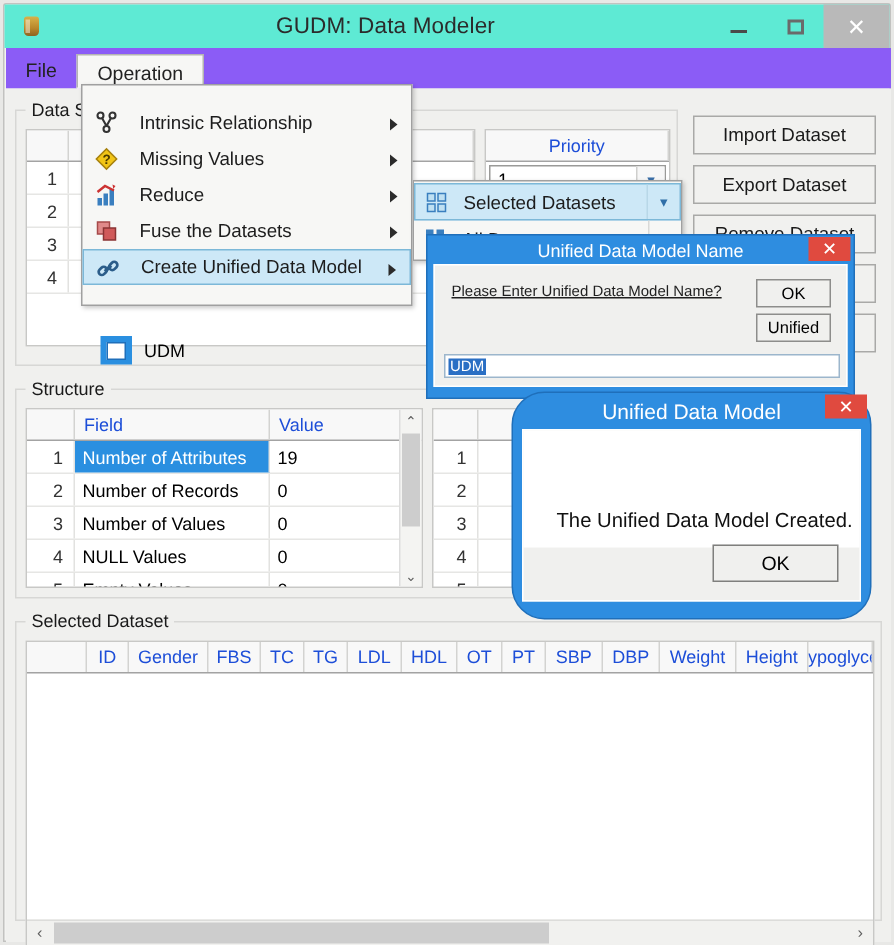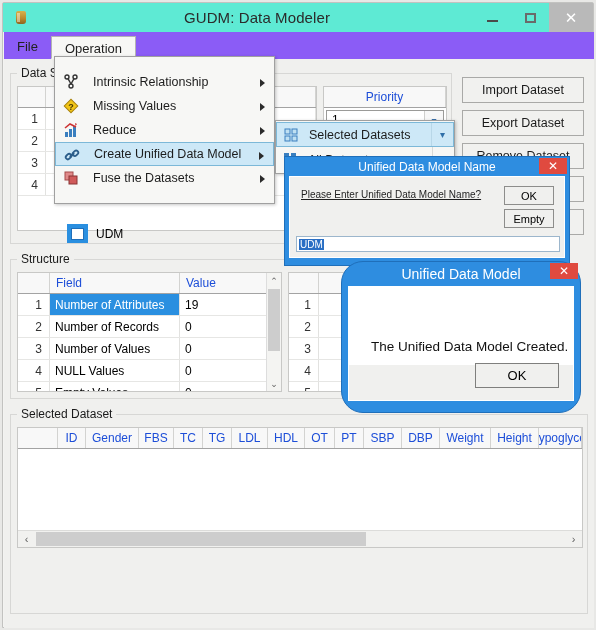--- a/index.html
+++ b/index.html
@@ -211,21 +211,21 @@
   .vscroll .sbtn {
     height: 15px; display:flex; align-items:center; justify-content:center;
     font-size: 9px; color: #5f5f5f;
   }
   .vscroll .thumb {
     position: absolute; left: 1px; right:1px; top: 16px; height: 62px;
     background: #cdcdcd;
   }
 
   
-  #sd-table { left: 6px; top: 12px; width: 566px; height: 121px; }
+  #sd-table { left: 6px; top: 12px; width: 566px; height: 204px; }
   .hscroll {
     position: absolute;
     left: 0; bottom: 0; width: 100%; height: 17px;
     background: #f1f1ef;
     border-top: 1px solid #dcdcda;
   }
   .hscroll .hbtn {
     position: absolute; top: 0; width: 17px; height: 100%;
     display: flex; align-items: center; justify-content: center;
     color: #5f5f5f; font-size: 11px;
@@ -610,40 +610,40 @@
             <rect x="6" y="7" width="3" height="8" fill="#3a7fbf"></rect>
             <rect x="10" y="4" width="3" height="11" fill="#3a7fbf"></rect>
             <path d="M2 6 L7 2 L13 5" stroke="#c33" stroke-width="1.6" fill="none"></path>
             <path d="M12 1 L14 2 L12.5 4 Z" fill="#c33"></path>
           </svg>
         </span>
         <span>Reduce</span>
         <span class="caret"></span>
       </div>
 
+      <div class="dd-item">
+        <span class="micon">
+          <svg width="16" height="16" viewBox="0 0 16 16">
+            <rect x="2" y="2" width="8" height="8" fill="#e08a8a" stroke="#a64a4a" stroke-width="1"></rect>
+            <rect x="6" y="6" width="8" height="8" fill="#d05a5a" stroke="#8a3434" stroke-width="1"></rect>
+          </svg>
+        </span>
+        <span>Fuse the Datasets</span>
+        <span class="caret"></span>
+      </div>
+
       <div class="dd-item hl">
         <span class="micon">
           <svg width="16" height="16" viewBox="0 0 16 16">
             <path d="M6 10 L10 6" stroke="#2b5d8a" stroke-width="2.4" fill="none"></path>
             <rect x="1.5" y="7.5" width="6" height="4.2" rx="2.1" transform="rotate(-45 4.5 9.6)" fill="none" stroke="#2b5d8a" stroke-width="1.8"></rect>
             <rect x="8.5" y="4.2" width="6" height="4.2" rx="2.1" transform="rotate(-45 11.5 6.3)" fill="none" stroke="#2b5d8a" stroke-width="1.8"></rect>
           </svg>
         </span>
         <span>Create Unified Data Model</span>
-        <span class="caret"></span>
-      </div>
-
-      <div class="dd-item">
-        <span class="micon">
-          <svg width="16" height="16" viewBox="0 0 16 16">
-            <rect x="2" y="2" width="8" height="8" fill="#e08a8a" stroke="#a64a4a" stroke-width="1"></rect>
-            <rect x="6" y="6" width="8" height="8" fill="#d05a5a" stroke="#8a3434" stroke-width="1"></rect>
-          </svg>
-        </span>
-        <span>Fuse the Datasets</span>
         <span class="caret"></span>
       </div>
     </div>
 
     <div class="submenu">
       <div class="sm-item hl">
         <span class="micon">
           <svg width="16" height="16" viewBox="0 0 16 16">
             <rect x="2" y="2" width="5" height="5" fill="#bfe0f2" stroke="#3a7fbf" stroke-width="1"></rect>
             <rect x="9" y="2" width="5" height="5" fill="#bfe0f2" stroke="#3a7fbf" stroke-width="1"></rect>
@@ -669,21 +669,21 @@
     </div>
 
     <div class="dialog" id="dlg-name">
       <div class="dlg-title">
         <span>Unified Data Model Name</span>
         <span class="dlg-close">✕</span>
       </div>
       <div class="dlg-body">
         <div class="prompt">Please Enter Unified Data Model Name?</div>
         <div class="dbtn ok">OK</div>
-        <div class="dbtn cancel">Empty</div>
+        <div class="dbtn cancel">Unified</div>
         <div class="namefield">
           <span>UDM</span>
         </div>
       </div>
     </div>
 
     <div class="dialog" id="dlg-created">
       <div class="dlg-title">
         <span>Unified Data Model</span>
         <span class="dlg-close">✕</span>

